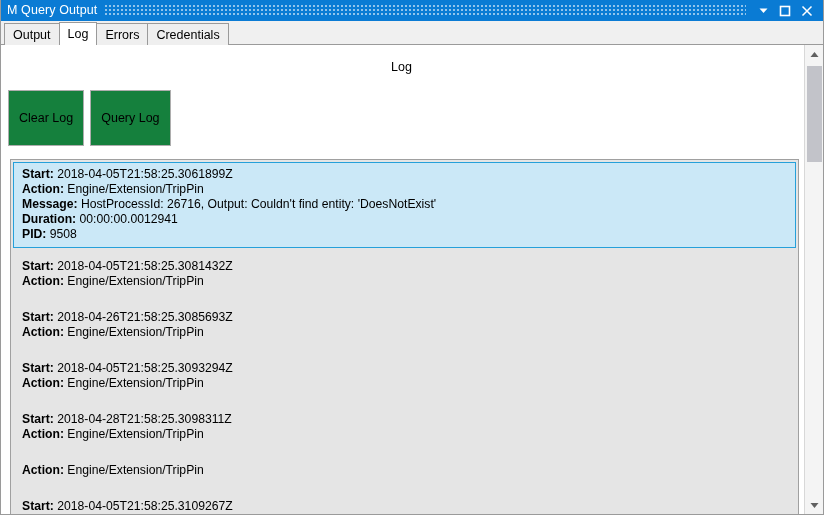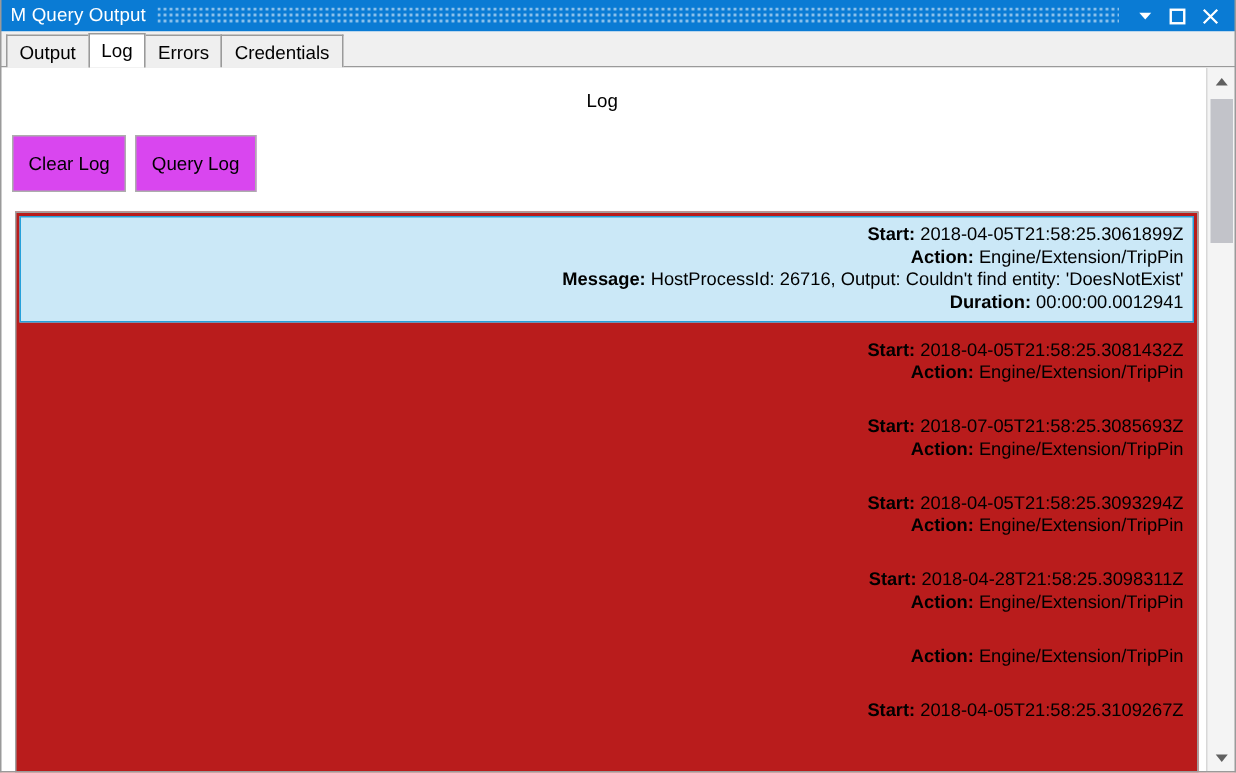--- a/index.html
+++ b/index.html
@@ -135,39 +135,38 @@
     flex: 0 0 auto;
   }
   .button-row {
     display: flex;
     gap: 6px;
     padding: 14px 0 0 8px;
     flex: 0 0 auto;
   }
   .btn {
     min-width: 70px;
-    height: 38px;
-    background: #d946ef;
+    height: 56px;
+    background: #15803d;
     border: 1px solid #adadad;
     font-size: 12.5px;
     color: #000000;
     font-family: "Liberation Sans", sans-serif;
     cursor: default;
     padding: 0 10px;
   }
 
   .listbox {
     margin: 13px 4px 0 10px;
     border: 1px solid #a0a0a0;
-    background: #b91c1c;
-    flex: 1 1 auto;
-    overflow: hidden;
-    position: relative;
-    box-sizing: border-box;
-    text-align: right;
+    background: #e5e5e5;
+    flex: 1 1 auto;
+    overflow: hidden;
+    position: relative;
+    box-sizing: border-box;
   }
   .list-inner {
     padding: 2px 2px 0 2px;
   }
   .log-entry {
     font-size: 12.2px;
     color: #000000;
     line-height: 15px;
     padding: 4px 6px 5px 8px;
     box-sizing: border-box;
@@ -276,27 +275,28 @@
         <button class="btn">Query Log</button>
       </div>
 
       <div class="listbox">
         <div class="list-inner" id="log-list-inner">
             <div class="log-entry selected">
               <div class="log-line"><span class="log-key">Start:</span><span> 2018-04-05T21:58:25.3061899Z</span></div>
               <div class="log-line"><span class="log-key">Action:</span><span> Engine/Extension/TripPin</span></div>
               <div class="log-line"><span class="log-key">Message:</span><span> HostProcessId: 26716, Output: Couldn't find entity: 'DoesNotExist'</span></div>
               <div class="log-line"><span class="log-key">Duration:</span><span> 00:00:00.0012941</span></div>
+              <div class="log-line"><span class="log-key">PID:</span><span> 9508</span></div>
             </div>
             <div class="log-entry">
               <div class="log-line"><span class="log-key">Start:</span><span> 2018-04-05T21:58:25.3081432Z</span></div>
               <div class="log-line"><span class="log-key">Action:</span><span> Engine/Extension/TripPin</span></div>
             </div>
             <div class="log-entry">
-              <div class="log-line"><span class="log-key">Start:</span><span> 2018-07-05T21:58:25.3085693Z</span></div>
+              <div class="log-line"><span class="log-key">Start:</span><span> 2018-04-26T21:58:25.3085693Z</span></div>
               <div class="log-line"><span class="log-key">Action:</span><span> Engine/Extension/TripPin</span></div>
             </div>
             <div class="log-entry">
               <div class="log-line"><span class="log-key">Start:</span><span> 2018-04-05T21:58:25.3093294Z</span></div>
               <div class="log-line"><span class="log-key">Action:</span><span> Engine/Extension/TripPin</span></div>
             </div>
             <div class="log-entry">
               <div class="log-line"><span class="log-key">Start:</span><span> 2018-04-28T21:58:25.3098311Z</span></div>
               <div class="log-line"><span class="log-key">Action:</span><span> Engine/Extension/TripPin</span></div>
             </div>

